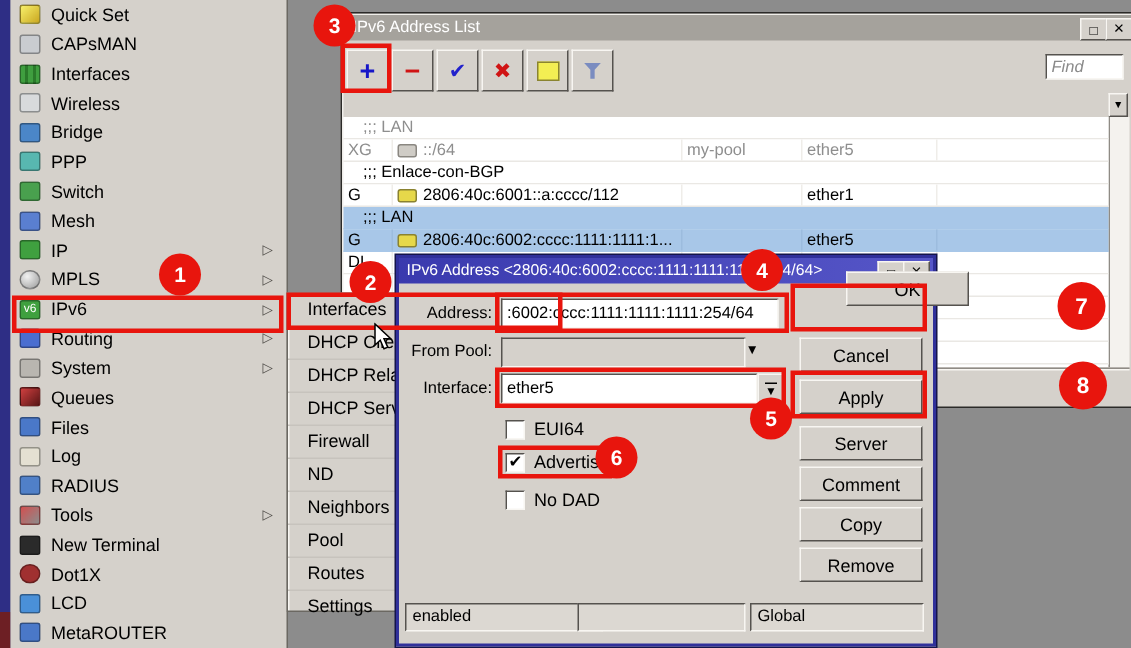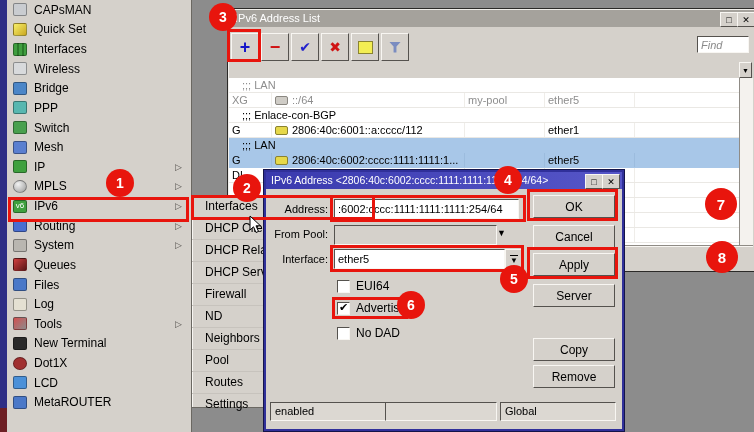--- a/index.html
+++ b/index.html
@@ -66,21 +66,21 @@
   .hcell{box-sizing:border-box;background:#d5d1cb;border:1px solid;border-color:#f8f6f2 #8f8b85 #8f8b85 #f8f6f2;padding-left:4px;line-height:14px;white-space:nowrap;overflow:hidden;}
   .thead{position:absolute;left:1px;top:53px;width:510px;height:16px;display:flex;}
   .tbodybg{position:absolute;left:1px;top:69px;width:510px;height:167px;background:#fff;}
   .vscroll{position:absolute;left:511px;top:69px;width:13px;height:167px;background:#f4f2ee;border-left:1px solid #8f8b85;}
   .hdd{position:absolute;left:511px;top:53px;width:13px;height:16px;display:flex;align-items:center;justify-content:center;font-size:7px;box-sizing:border-box;}
   .trow{position:absolute;left:1px;width:510px;height:15px;display:flex;line-height:15px;border-bottom:1px solid #eae8e4;box-sizing:border-box;background:#fff;}
   .trow.sel{background:#a8c7e8;border-bottom-color:#a8c7e8;}
   .trow.empty{background:#fff;}
   .c{box-sizing:border-box;padding-left:3px;white-space:nowrap;overflow:hidden;border-right:1px solid #efede9;display:flex;align-items:center;}
   .sel .c{border-right-color:#9cbcde;}
-  .cf{width:43px;flex:none;}
+  .cf{width:33px;flex:none;}
   .ca{width:193px;flex:none;}
   .cp{width:80px;flex:none;}
   .ci{width:90px;flex:none;}
   .cv{width:58px;flex:none;margin-top:20px;}
   .cx{width:56px;flex:none;border-right:none;}
   .cfull{width:510px;flex:none;padding-left:13px;border-right:none;display:flex;align-items:center;}
   .muted{color:#8e8e8e;}
   .addr-ic{width:11px;height:7px;background:#e6d84a;border:1px solid #8a8230;border-radius:2px;margin-right:4px;flex:none;}
   .addr-ic.gray{background:#cfccc6;border-color:#8a8781;}
   .sorttri{margin-left:auto;margin-right:4px;color:#6b6862;font-size:8px;}
@@ -111,28 +111,28 @@
 </head>
 <body>
 
 <div id="screen">
 
   <div class="abs navstrip"></div>
   <div class="abs navstrip-b"></div>
 
   <div class="abs sidebar">
     <div class="side-item">
+        <span class="si i0"></span>
+        <span>Quick Set</span>
+      </div>
+    <div class="side-item">
         <span class="si i1"></span>
         <span>CAPsMAN</span>
       </div>
     <div class="side-item">
-        <span class="si i0"></span>
-        <span>Quick Set</span>
-      </div>
-    <div class="side-item">
         <span class="si i2"></span>
         <span>Interfaces</span>
       </div>
     <div class="side-item">
         <span class="si i3"></span>
         <span>Wireless</span>
       </div>
     <div class="side-item">
         <span class="si i4"></span>
         <span>Bridge</span>
@@ -178,20 +178,24 @@
         <span class="si i13"></span>
         <span>Queues</span>
       </div>
     <div class="side-item">
         <span class="si i14"></span>
         <span>Files</span>
       </div>
     <div class="side-item">
         <span class="si i15"></span>
         <span>Log</span>
+      </div>
+    <div class="side-item">
+        <span class="si i16"></span>
+        <span>RADIUS</span>
       </div>
     <div class="side-item">
         <span class="si i17"></span>
         <span>Tools</span>
         <span class="arrow">▷</span>
       </div>
     <div class="side-item">
         <span class="si i18"></span>
         <span>New Terminal</span>
       </div>
@@ -367,31 +371,34 @@
         <span class="ddglyph">▼</span>
       </div>
 
     <div class="cb sunk" style="left:71px;top:108px;"></div>
     <div class="cblabel" style="top:108px;">EUI64</div>
     <div class="cb sunk on" style="left:71px;top:130px;"></div>
     <div class="cblabel" style="top:130px;">Advertise</div>
     <div class="cb sunk" style="left:71px;top:155px;"></div>
     <div class="cblabel" style="top:155px;">No DAD</div>
 
-    <div class="dbtn raised" style="top:23px;">
+    <div class="dbtn raised" style="top:9px;margin-left:31px;">
         <span>OK</span>
       </div>
     <div class="dbtn raised" style="top:53px;">
         <span>Cancel</span>
       </div>
     <div class="dbtn raised" style="top:81px;">
         <span>Apply</span>
       </div>
     <div class="dbtn raised" style="top:112px;">
         <span>Server</span>
+      </div>
+    <div class="dbtn raised" style="top:139px;">
+        <span>Comment</span>
       </div>
     <div class="dbtn raised" style="top:166px;">
         <span>Copy</span>
       </div>
     <div class="dbtn raised" style="top:193px;">
         <span>Remove</span>
       </div>
 
     <div class="scell" style="left:4px;width:132px;">enabled</div>
     <div class="scell" style="left:119px;width:112px;"></div>

